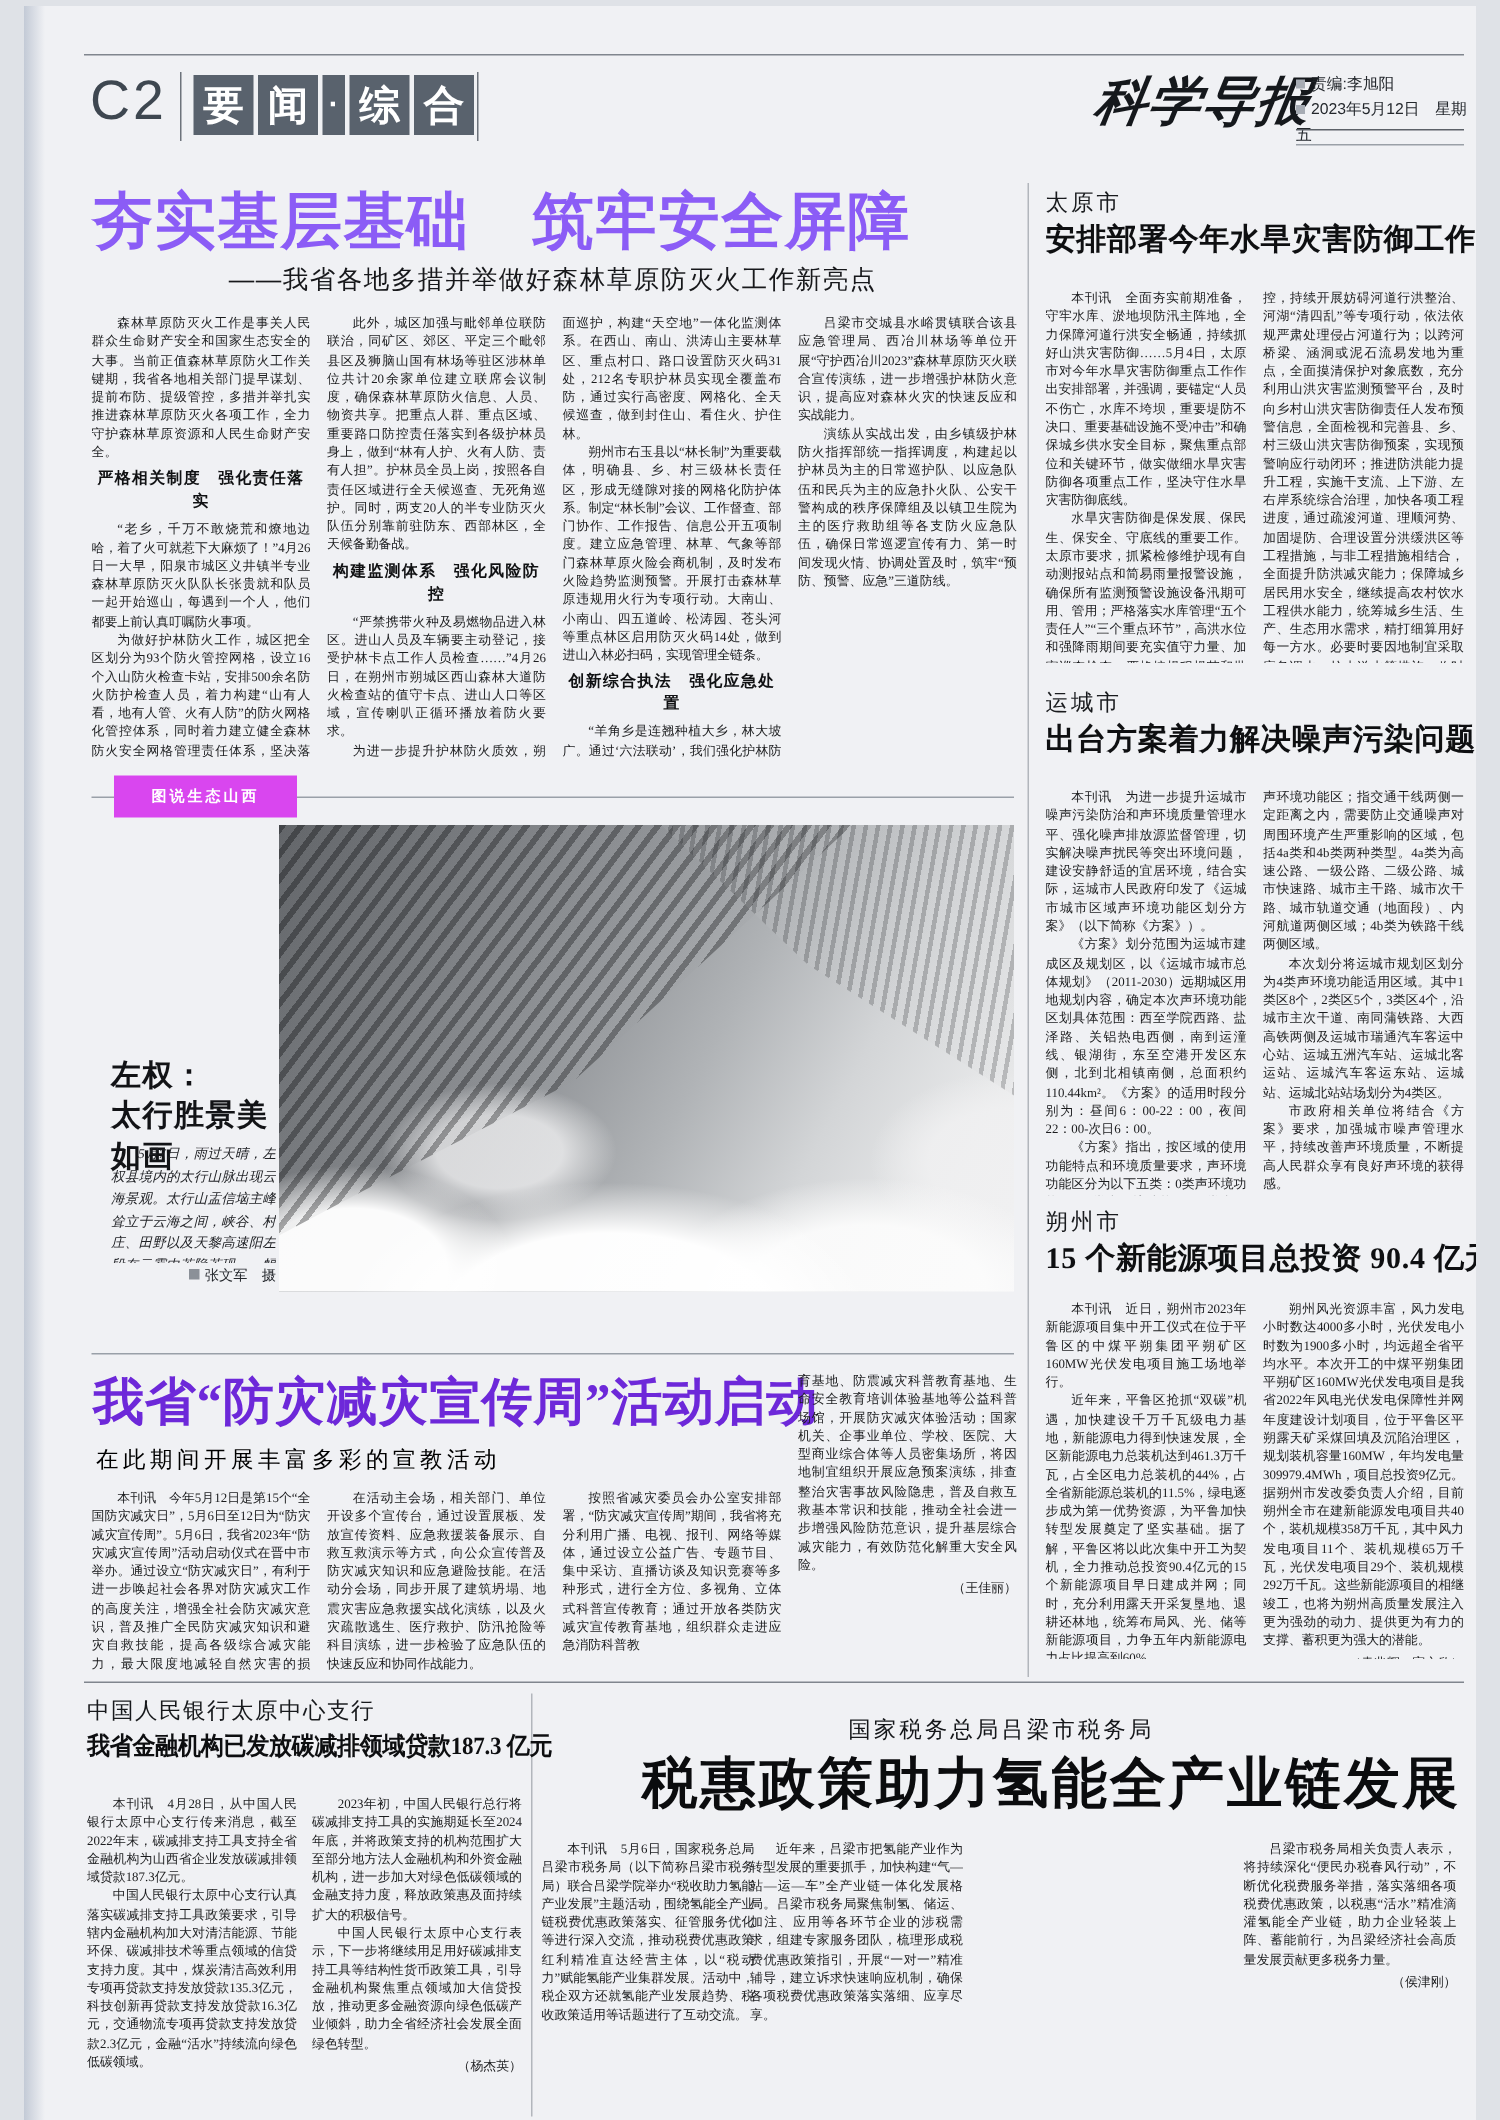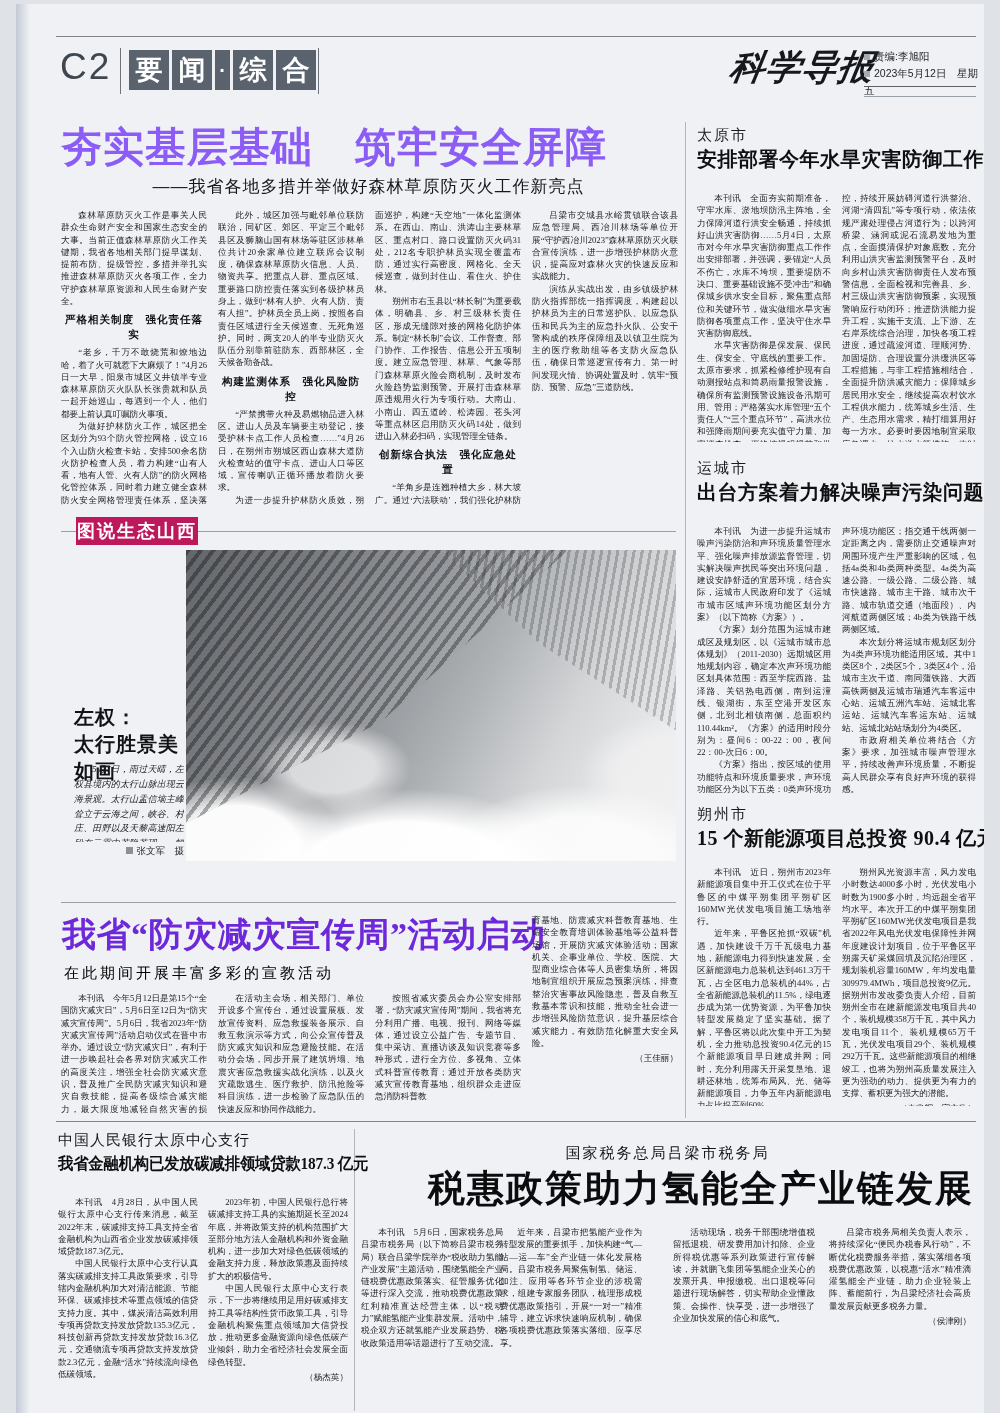--- a/index.html
+++ b/index.html
@@ -35,22 +35,22 @@
   .ci-h{font-family:"Liberation Sans",sans-serif;font-weight:700;font-size:10.5px;text-indent:0;
     margin:5px 0 4px;letter-spacing:1px;text-align:center;color:#101113;}
   .ci-sign{text-align:right;text-indent:0;margin-top:3px;}
 
   
   .city{font-family:"Liberation Sans",sans-serif;font-size:15px;color:#191b1e;letter-spacing:2px;}
   .rail-title{font-family:"Liberation Serif",serif;font-weight:700;font-size:20px;color:#0e0f11;
     letter-spacing:0.5px;white-space:nowrap;}
 
   
-  .photo-label{background:#be185d;color:#fff;font-family:Liberation Sans, sans-serif;font-weight:700;
-    font-size:18px;letter-spacing:2px;display:flex;align-items:center;justify-content:center;}
+  .photo-label{background:#d946ef;color:#fff;font-family:Liberation Sans, sans-serif;font-weight:700;
+    font-size:10px;letter-spacing:2px;display:flex;align-items:center;justify-content:center;}
   .photo{background:
       radial-gradient(150px 95px at 10% 95%, rgba(255,255,255,.97) 0 42%, rgba(255,255,255,0) 72%),
       radial-gradient(230px 120px at 45% 106%, rgba(255,255,255,.98) 0 48%, rgba(255,255,255,0) 76%),
       radial-gradient(190px 105px at 80% 100%, rgba(252,252,252,.92) 0 42%, rgba(255,255,255,0) 72%),
       radial-gradient(130px 85px at 99% 72%, rgba(240,240,241,.85) 0 40%, rgba(255,255,255,0) 70%),
       radial-gradient(120px 70px at 30% 70%, rgba(244,244,245,.75) 0 35%, rgba(255,255,255,0) 65%),
       linear-gradient(118deg,#5c5f63 0%,#74777b 20%,#8f9296 38%,#b0b3b6 56%,#d3d5d7 72%,#e9eaeb 88%,#f4f4f5 100%);
     position:absolute;overflow:hidden;}
   .photo::before{content:"";position:absolute;inset:0;
     background:repeating-linear-gradient(127deg, rgba(25,26,28,.38) 0 4px, rgba(150,152,155,.12) 4px 10px);
@@ -204,21 +204,18 @@
     </div>
 
   <div class="abs tax-kicker" style="left:345px;top:1140px;width:613px;">国家税务总局吕梁市税务局</div>
   <div class="abs tax-title" style="left:345px;top:1160px;width:613px;">税惠政策助力氢能全产业链发展</div>
   <div class="col" style="left:345px;top:1222px;width:142px;height:184px;">
       <div class="ci ci-p">本刊讯　5月6日，国家税务总局吕梁市税务局（以下简称吕梁市税务局）联合吕梁学院举办“税收助力氢能产业发展”主题活动，围绕氢能全产业链税费优惠政策落实、征管服务优化等进行深入交流，推动税费优惠政策红利精准直达经营主体，以“税动力”赋能氢能产业集群发展。活动中，税企双方还就氢能产业发展趋势、税收政策适用等话题进行了互动交流。</div>
     </div>
   <div class="col" style="left:484px;top:1222px;width:142px;height:184px;">
       <div class="ci ci-p">近年来，吕梁市把氢能产业作为转型发展的重要抓手，加快构建“气—站—运—车”全产业链一体化发展格局。吕梁市税务局聚焦制氢、储运、加注、应用等各环节企业的涉税需求，组建专家服务团队，梳理形成税费优惠政策指引，开展“一对一”精准辅导，建立诉求快速响应机制，确保各项税费优惠政策落实落细、应享尽享。</div>
     </div>
-  <div class="col" style="left:657px;top:1222px;width:142px;height:184px;">
-      <div class="ci ci-p">活动现场，税务干部围绕增值税留抵退税、研发费用加计扣除、企业所得税优惠等系列政策进行宣传解读，并就鹏飞集团等氢能企业关心的发票开具、申报缴税、出口退税等问题进行现场解答，切实帮助企业懂政策、会操作、快享受，进一步增强了企业加快发展的信心和底气。</div>
-    </div>
   <div class="col" style="left:813px;top:1222px;width:142px;height:184px;">
       <div class="ci ci-p">吕梁市税务局相关负责人表示，将持续深化“便民办税春风行动”，不断优化税费服务举措，落实落细各项税费优惠政策，以税惠“活水”精准滴灌氢能全产业链，助力企业轻装上阵、蓄能前行，为吕梁经济社会高质量发展贡献更多税务力量。</div>
       <div class="ci ci-sign">（侯津刚）</div>
     </div>
 
 </div>
 
 </body></html>

